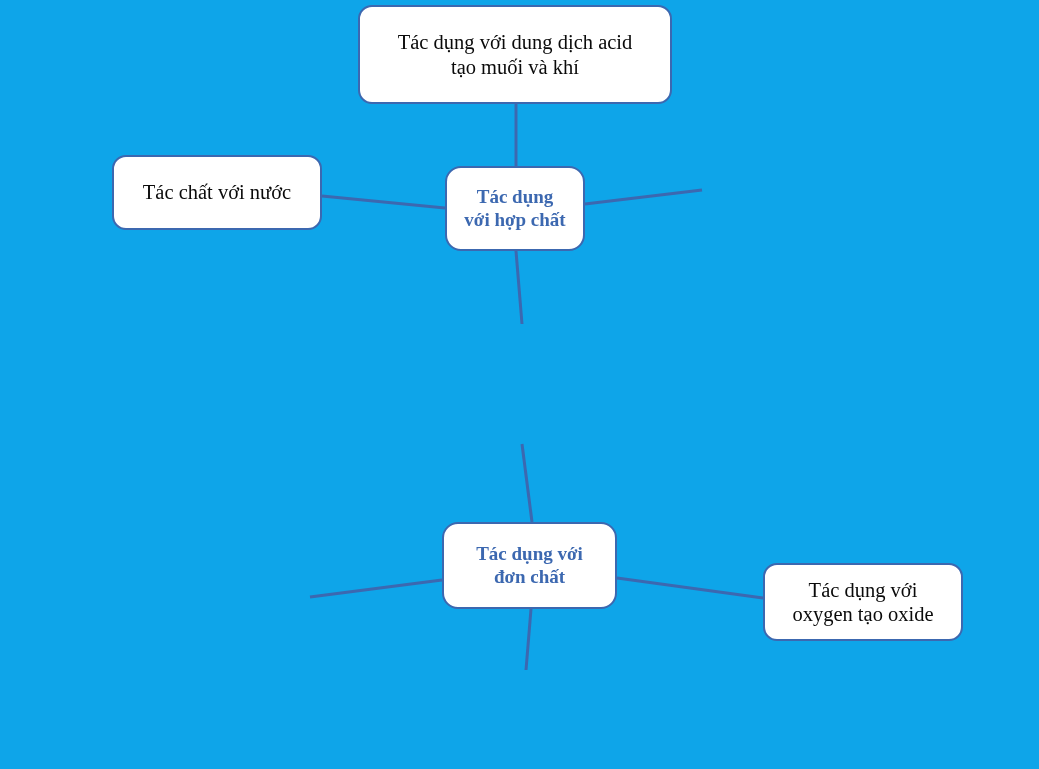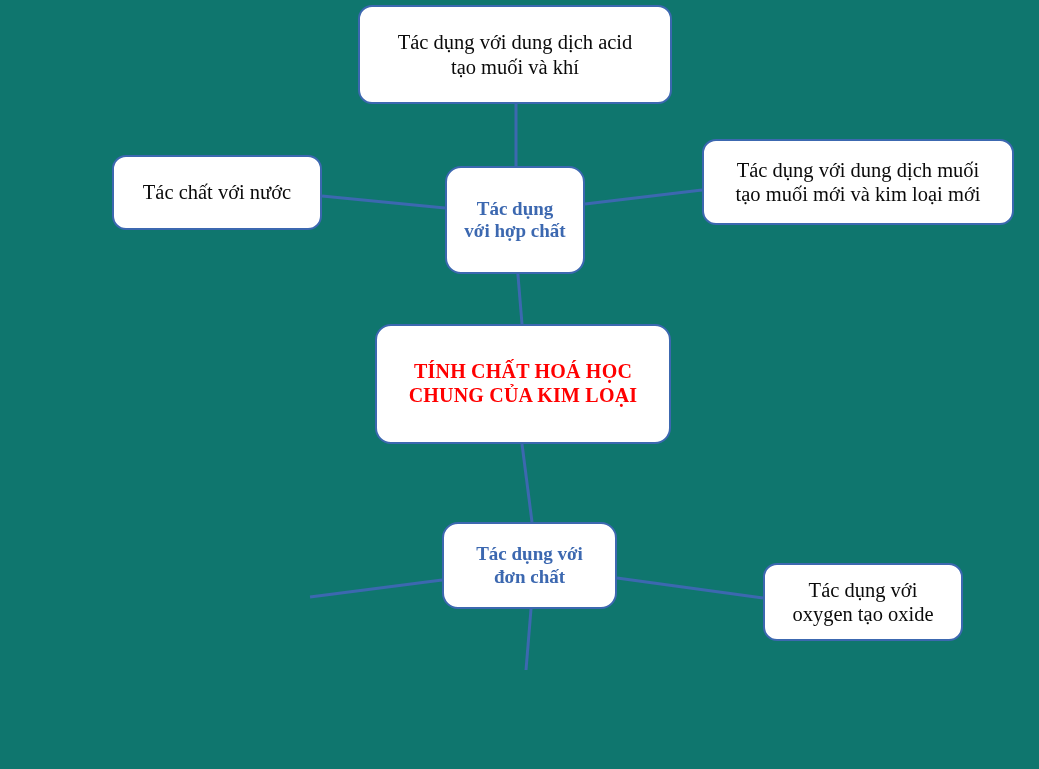--- a/index.html
+++ b/index.html
@@ -4,21 +4,21 @@
 <style>
   html, body {
     margin: 0;
     padding: 0;
     background: #000000;
   }
   #canvas {
     position: relative;
     width: 1039px;
     height: 769px;
-    background: #0f766e;
+    background: #0ea5e9;
     overflow: hidden;
     font-family: "Liberation Serif", "DejaVu Serif", serif;
   }
   #links {
     position: absolute;
     left: 0;
     top: 0;
     width: 1039px;
     height: 769px;
     pointer-events: none;
@@ -61,21 +61,21 @@
     font-weight: bold;
     color: #FF0000;
     letter-spacing: 0.2px;
     border-radius: 16px;
   }
 
   
   #node-acid        { left: 358px; top: 5px;   width: 314px; height: 99px; }
   #node-water       { left: 112px; top: 155px; width: 210px; height: 75px; }
   #node-salt        { left: 702px; top: 139px; width: 312px; height: 86px; }
-  #hub-compound     { left: 445px; top: 166px; width: 140px; height: 108px; }
+  #hub-compound     { left: 445px; top: 166px; width: 140px; height: 85px; }
   #node-center      { left: 375px; top: 324px; width: 296px; height: 120px; }
   #hub-element      { left: 442px; top: 522px; width: 175px; height: 87px; }
   #node-chlorine    { left: 58px;  top: 563px; width: 252px; height: 88px; }
   #node-oxygen      { left: 763px; top: 563px; width: 200px; height: 78px; }
   #node-sulfur      { left: 385px; top: 670px; width: 286px; height: 96px; }
 </style>
 </head>
 <body>
 
 <div id="canvas">
@@ -101,34 +101,26 @@
 
   <div class="node leaf" id="node-acid">
     <span class="label">Tác dụng với dung dịch acid
 tạo muối và khí</span>
   </div>
 
   <div class="node leaf" id="node-water">
     <span class="label">Tác chất với nước</span>
   </div>
 
-  <div class="node leaf" id="node-salt">
-    <span class="label">Tác dụng với dung dịch muối
-tạo muối mới và kim loại mới</span>
-  </div>
 
   <div class="node hub" id="hub-compound">
     <span class="label">Tác dụng
 với hợp chất</span>
   </div>
 
-  <div class="node center" id="node-center">
-    <span class="label">TÍNH CHẤT HOÁ HỌC
-CHUNG CỦA KIM LOẠI</span>
-  </div>
 
   <div class="node hub" id="hub-element">
     <span class="label">Tác dụng với
 đơn chất</span>
   </div>
 
 
   <div class="node leaf" id="node-oxygen">
     <span class="label">Tác dụng với
 oxygen tạo oxide</span>

